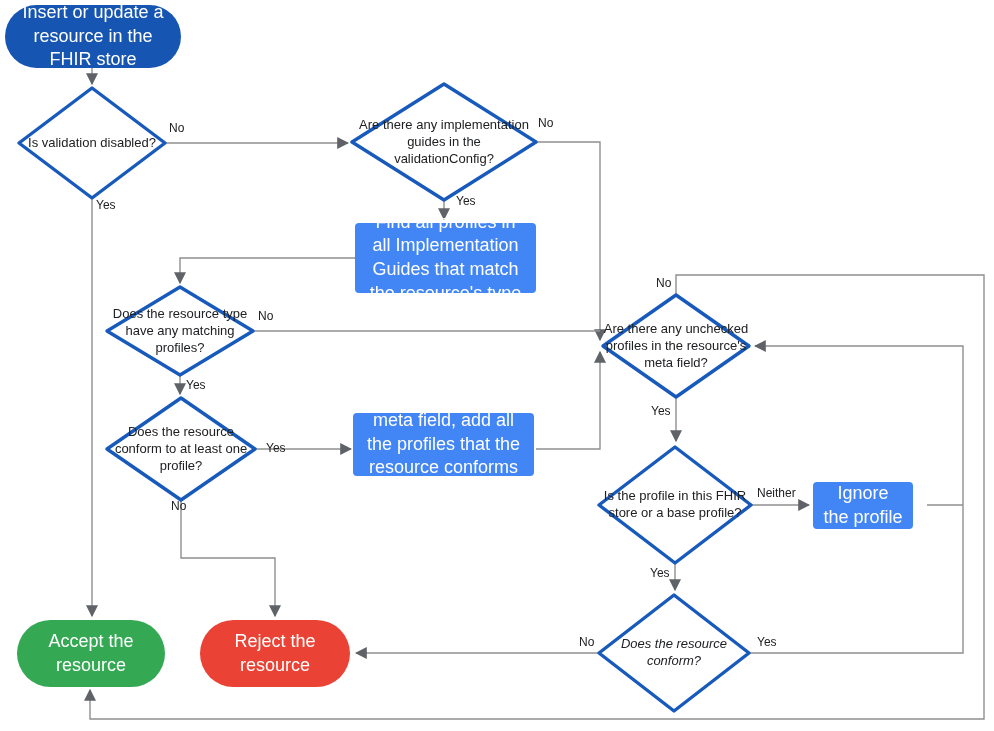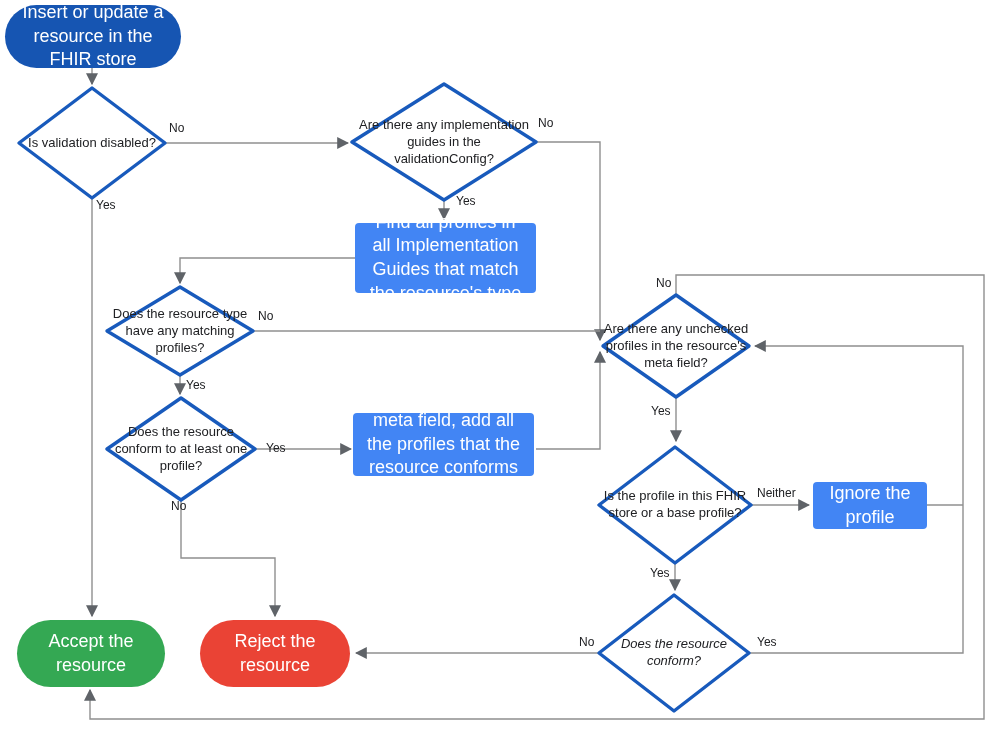--- a/index.html
+++ b/index.html
@@ -91,21 +91,21 @@
       <polygon points="599,653 674,595 749,653 674,711"></polygon>
     </g>
   </svg>
 
   <div class="node terminal start" style="left:5px; top:5px; width:176px; height:63px;">Insert or update a resource in the FHIR store</div>
 
   <div class="node process blue" style="left:355px; top:223px; width:181px; height:70px;">Find all profiles in all Implementation Guides that match the resource's type</div>
 
   <div class="node process blue" style="left:353px; top:413px; width:181px; height:63px;">To the resource's meta field, add all the profiles that the resource conforms to.</div>
 
-  <div class="node process blue" style="left:813px; top:482px; width:114px; height:47px;">Ignore the profile</div>
+  <div class="node process blue" style="left:813px; top:482px; width:100px; height:47px;">Ignore the profile</div>
 
   <div class="node terminal accept" style="left:17px; top:620px; width:148px; height:67px;">Accept the resource</div>
 
   <div class="node terminal reject" style="left:200px; top:620px; width:150px; height:67px;">Reject the resource</div>
 
   <div class="dlabel" style="left:92px; top:143px; width:150px;">Is validation disabled?</div>
 
   <div class="dlabel" style="left:444px; top:142px; width:172px;text-align:center;">Are there any implementation guides in the validationConfig?</div>
 
   <div class="dlabel" style="left:180px; top:331px; width:150px;">Does the resource type have any matching profiles?</div>

